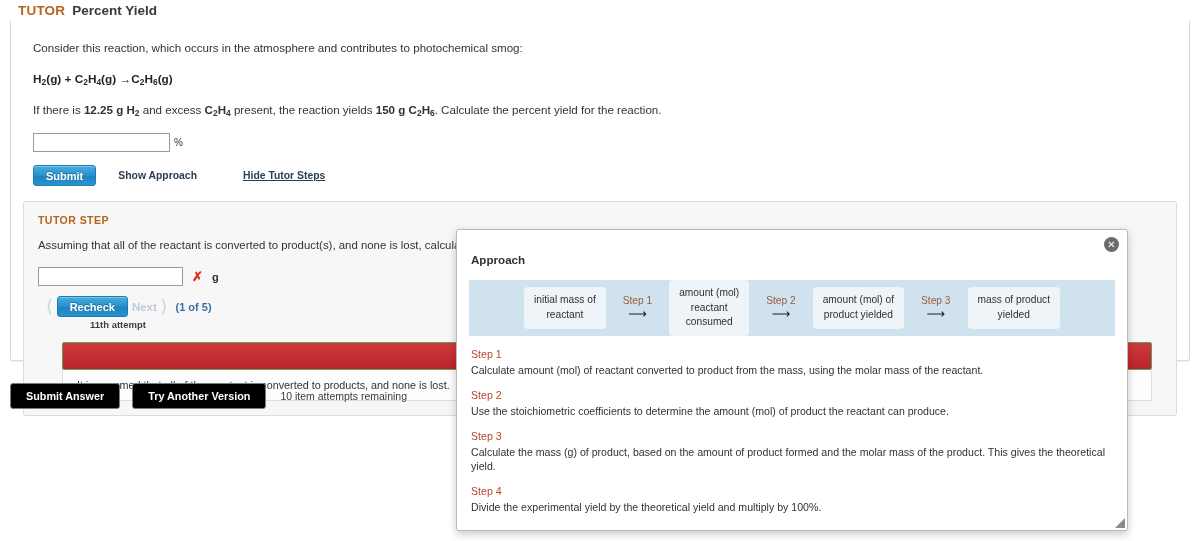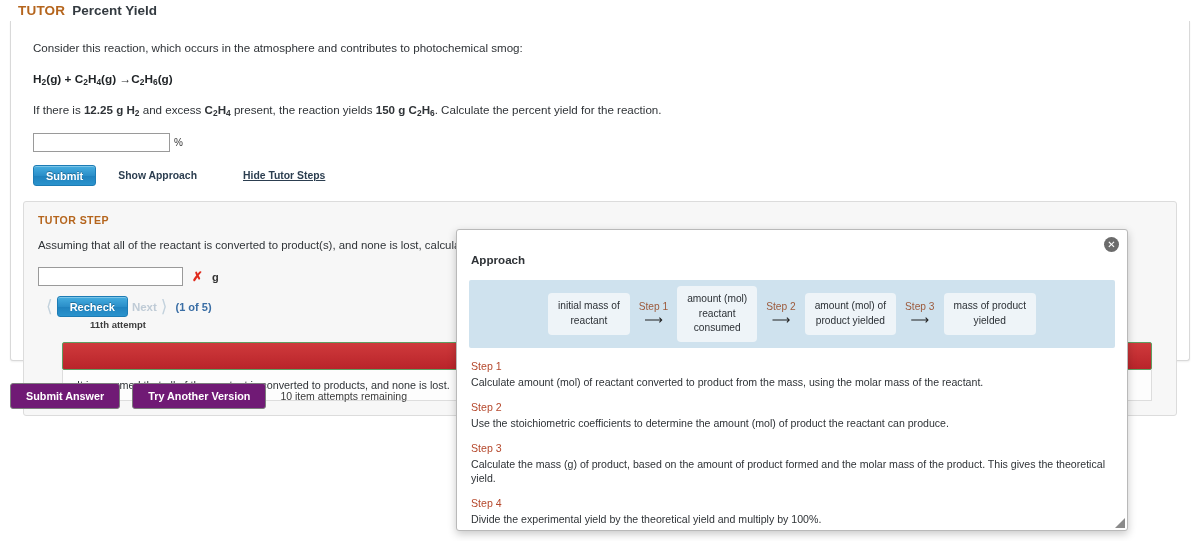--- a/index.html
+++ b/index.html
@@ -100,21 +100,21 @@
     padding: 9px 14px; font-size: 10.8px; color: #2f3337;
   }
 
   
   .bottombar {
     position: absolute; left: 10px; top: 383px;
     display: flex; align-items: center; gap: 12px;
   }
   .btn-gray {
     display: inline-flex; align-items: center; justify-content: center;
-    background: #701a75; border: 1px solid #7d7d7d; border-radius: 3px;
+    background: #000000; border: 1px solid #7d7d7d; border-radius: 3px;
     color: #fff; font-weight: bold; font-size: 10.8px; cursor: pointer;
     height: 26px; padding: 0 15px;
   }
   .remain { font-size: 10.5px; color: #3b3b3b; margin-left: 2px; }
 
   
   .modal {
     position: absolute; left: 456px; top: 229px; width: 672px; height: 302px;
     background: #ffffff; border: 1px solid #b9b9b9; border-radius: 3px;
     box-shadow: 0 3px 9px rgba(0,0,0,.22);
@@ -125,21 +125,21 @@
     border-radius: 50%; background: #6b6b6b; color: #fff;
     font-size: 10px; line-height: 15px; text-align: center; cursor: pointer;
     font-family: "DejaVu Sans", sans-serif;
   }
   .modal-title {
     font-size: 11.6px; font-weight: bold; color: #2f3337;
     padding: 23px 0 0 14px;
   }
   .flowband {
     margin: 14px 12px 0 12px; background: #cfe2ee; border-radius: 2px;
-    height: 68px; display: flex; align-items: center; justify-content: center; gap: 0;
+    height: 56px; display: flex; align-items: center; justify-content: center; gap: 8px;
   }
   .fbox {
     background: #eef4f8; border-radius: 4px; padding: 6px 10px;
     font-size: 10.2px; color: #2c3136; text-align: center; line-height: 1.45;
   }
   .steplbl {
     display: flex; flex-direction: column; align-items: center;
     color: #9c5a3c; font-size: 10.2px; padding: 0 9px; line-height: 1.1;
   }
   .steplbl .arr { font-size: 13px; color: #222; margin-top: 1px; }

